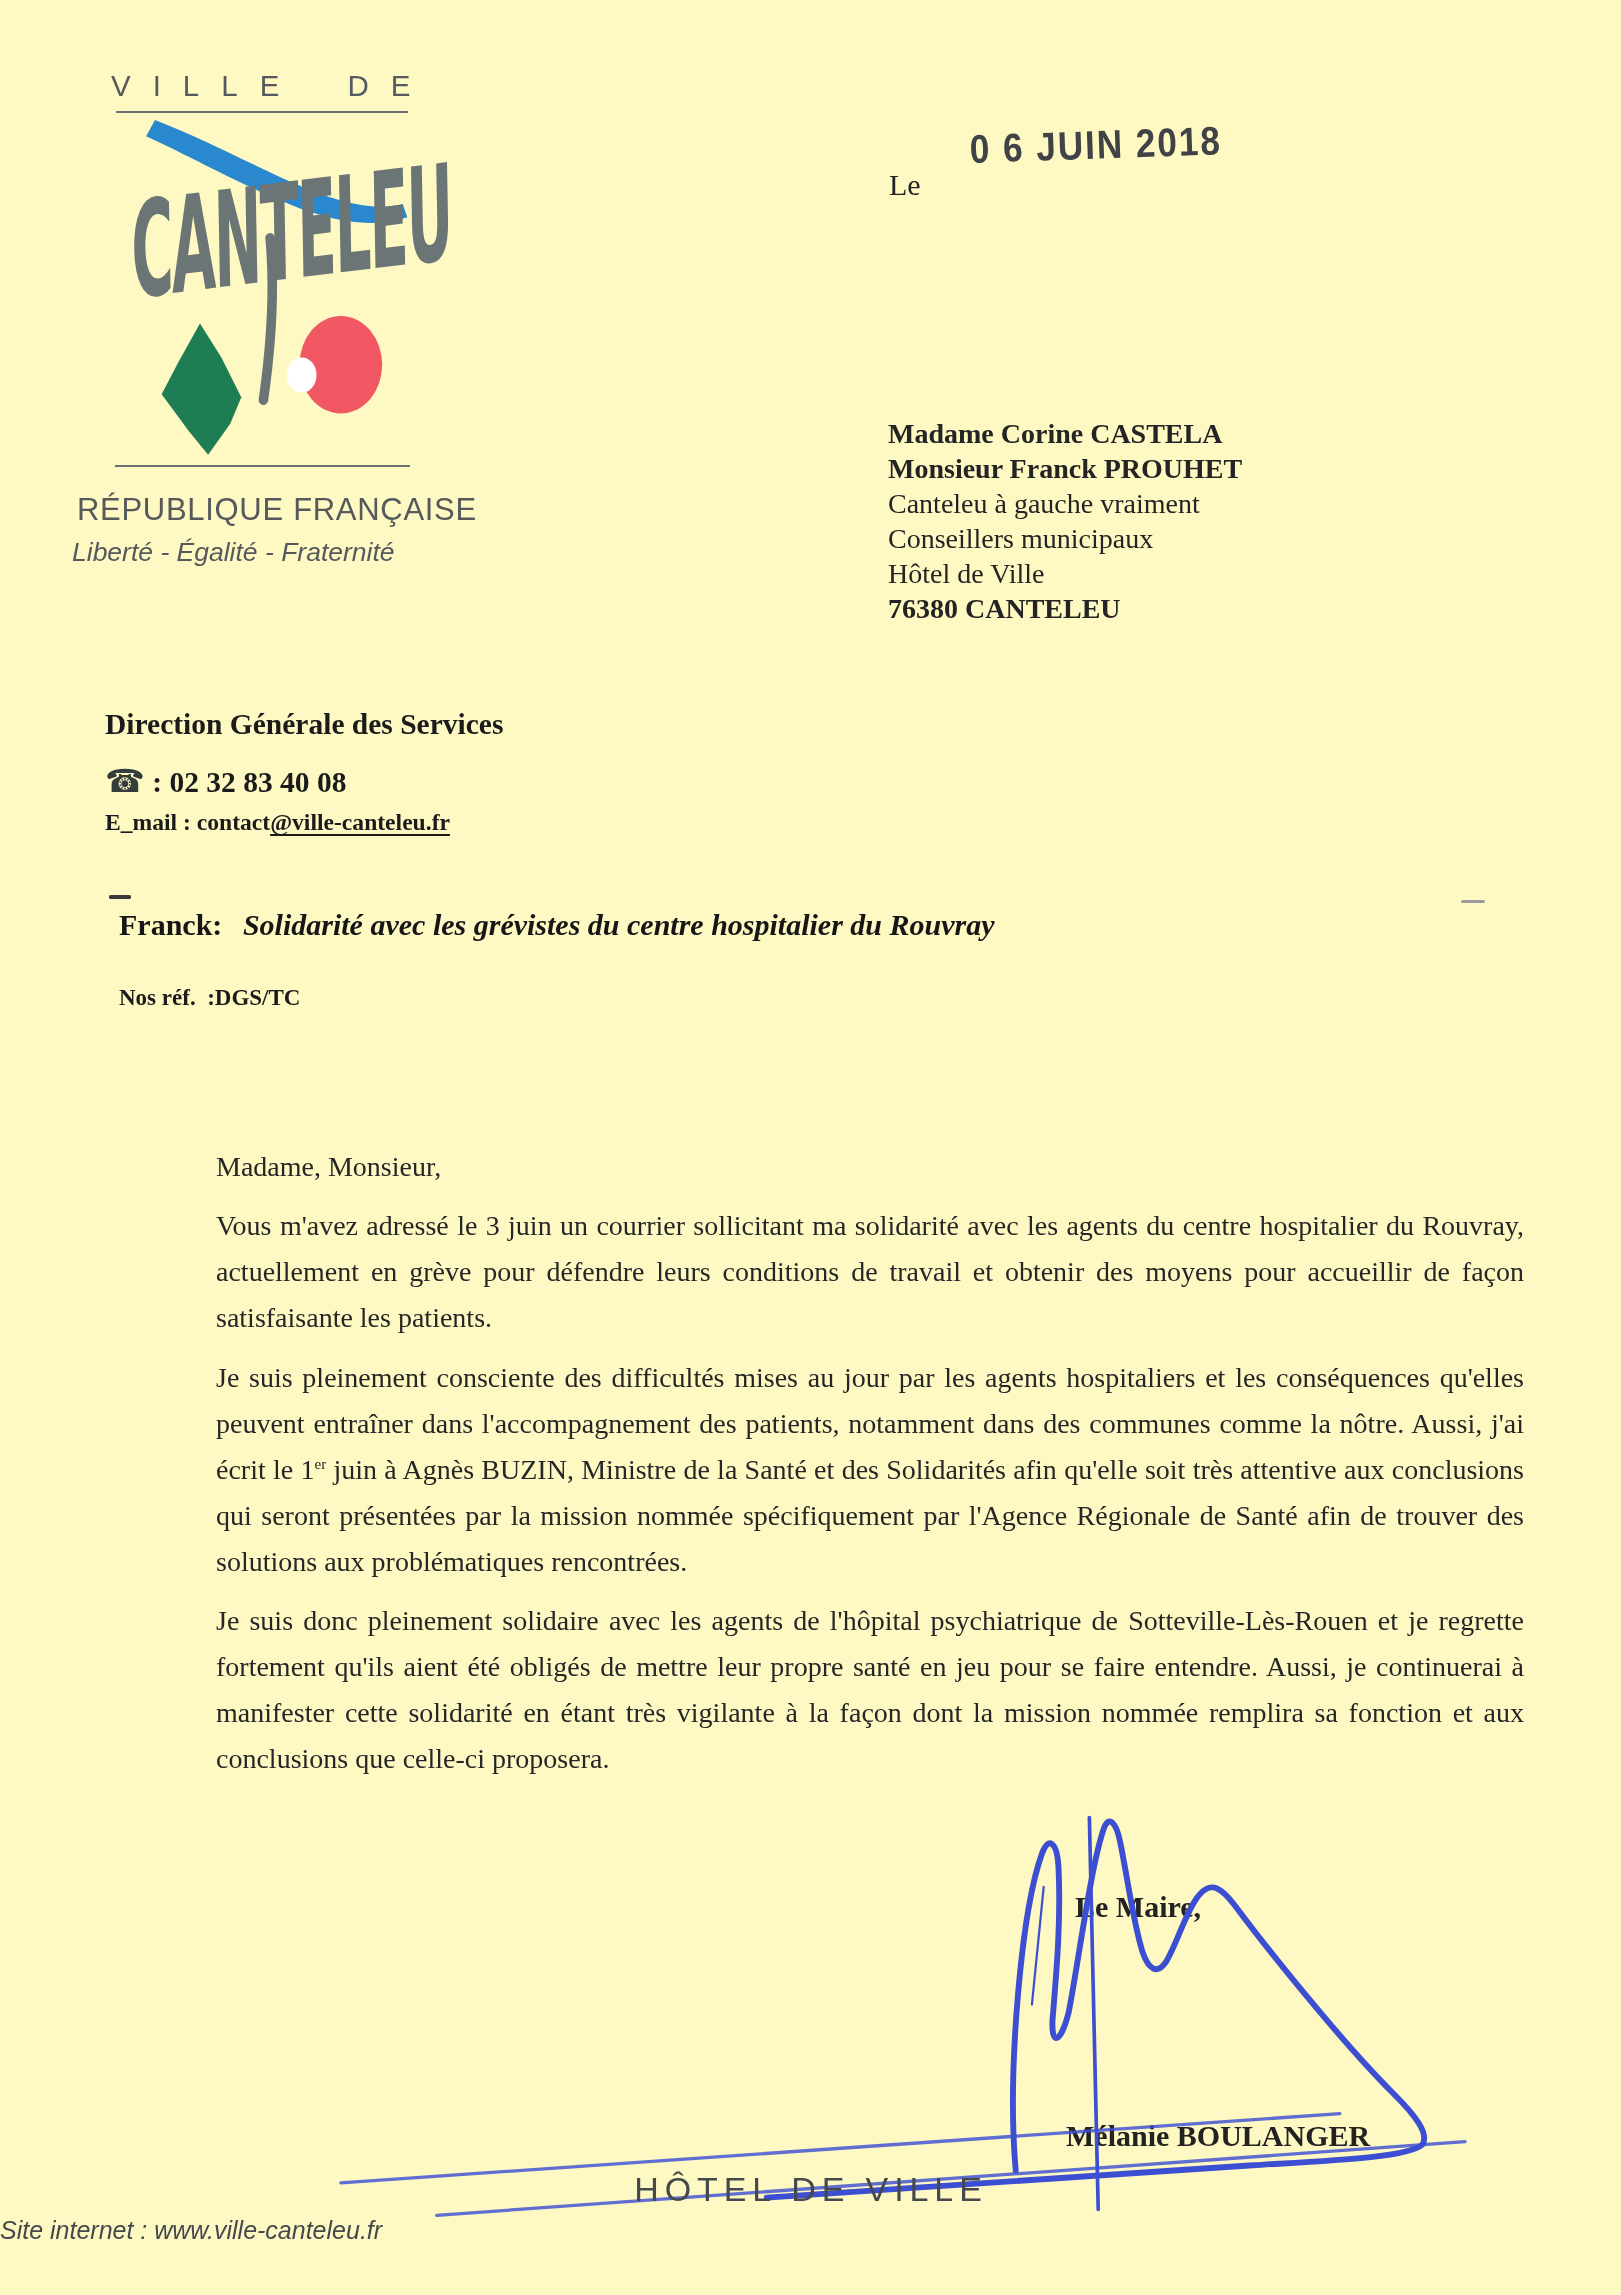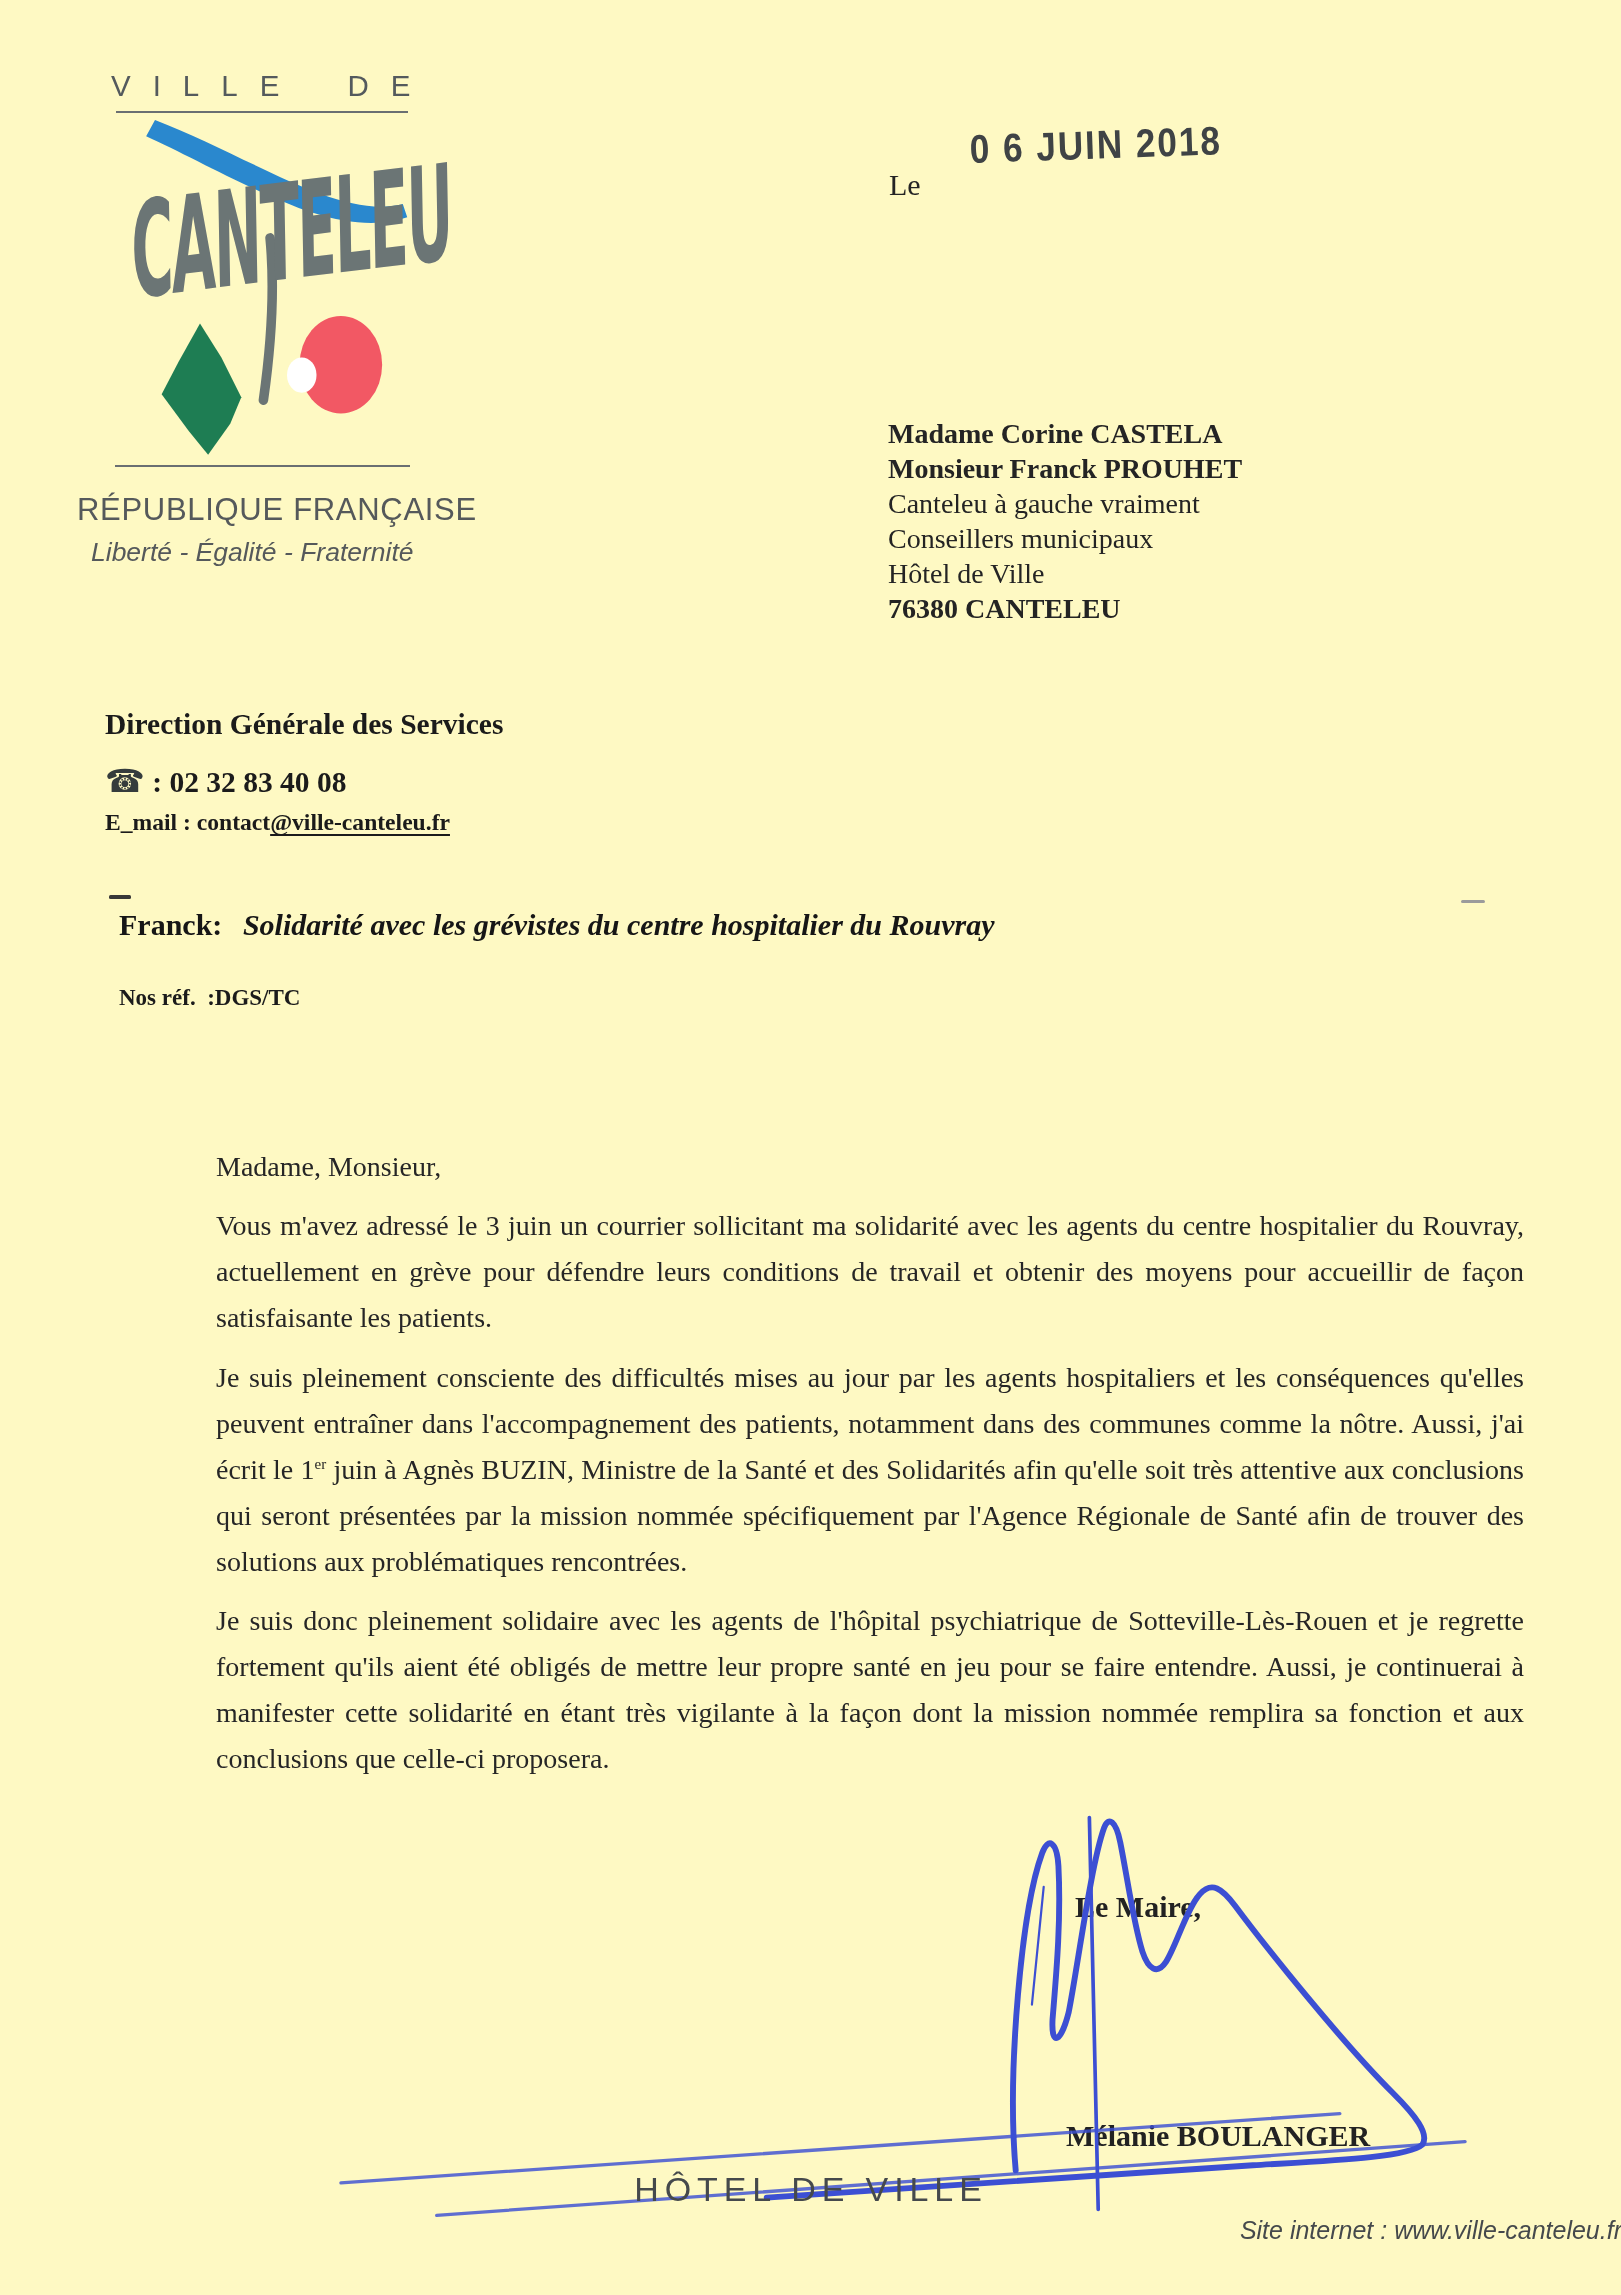--- a/index.html
+++ b/index.html
@@ -23,21 +23,21 @@
     left:130px;top:174px;
     font-family:"DejaVu Sans",sans-serif;font-weight:bold;
     font-size:144px;color:var(--logo-gray,#6b7575);letter-spacing:-4.4px;white-space:nowrap;
     transform:rotate(-7deg) skewX(-6deg) scale(0.40,0.92);transform-origin:left top;
   }
   .republique{
     left:77px;top:492px;font-family:"Liberation Sans",sans-serif;
     font-size:31px;color:#55595b;letter-spacing:0.7px;white-space:nowrap;
   }
   .devise{
-    left:91px;top:537px;font-family:"Liberation Sans",sans-serif;font-style:italic;
+    left:72px;top:537px;font-family:"Liberation Sans",sans-serif;font-style:italic;
     font-size:26.5px;color:#55595b;white-space:nowrap;
   }
 
   
   .le-label{left:889px;top:168px;font-size:30px;}
   .date-stamp{
     left:969px;top:127px;font-family:"Liberation Sans",sans-serif;font-weight:bold;
     font-size:40px;color:#3f4345;letter-spacing:2.2px;white-space:nowrap;
     transform:rotate(-2deg) scaleX(0.88);transform-origin:left top;
   }
@@ -75,21 +75,21 @@
   .signature-svg{left:295px;top:1791px;pointer-events:none;}
 
   
   .footer-line1{
     left:0;top:2170px;width:1622px;display:flex;justify-content:center;align-items:baseline;gap:10.3px;
     white-space:nowrap;color:#45494c;
   }
   .footer-org{font-family:"Liberation Sans",sans-serif;font-size:34px;letter-spacing:5.9px;}
   .footer-rest{font-family:"Liberation Sans",sans-serif;font-style:italic;font-size:26.5px;letter-spacing:0.4px;}
   .footer-line2{
-    left:0;top:2216px;width:1622px;text-align:right;
+    left:0;top:2216px;width:1622px;text-align:left;
     font-family:"Liberation Sans",sans-serif;font-style:italic;font-size:25px;color:#45494c;
   }
 </style>
 </head>
 <body>
 
 <div class="page">
 
   <div class="abs ville-de">VILLE DE</div>
   <div class="abs rule rule-top"></div>

